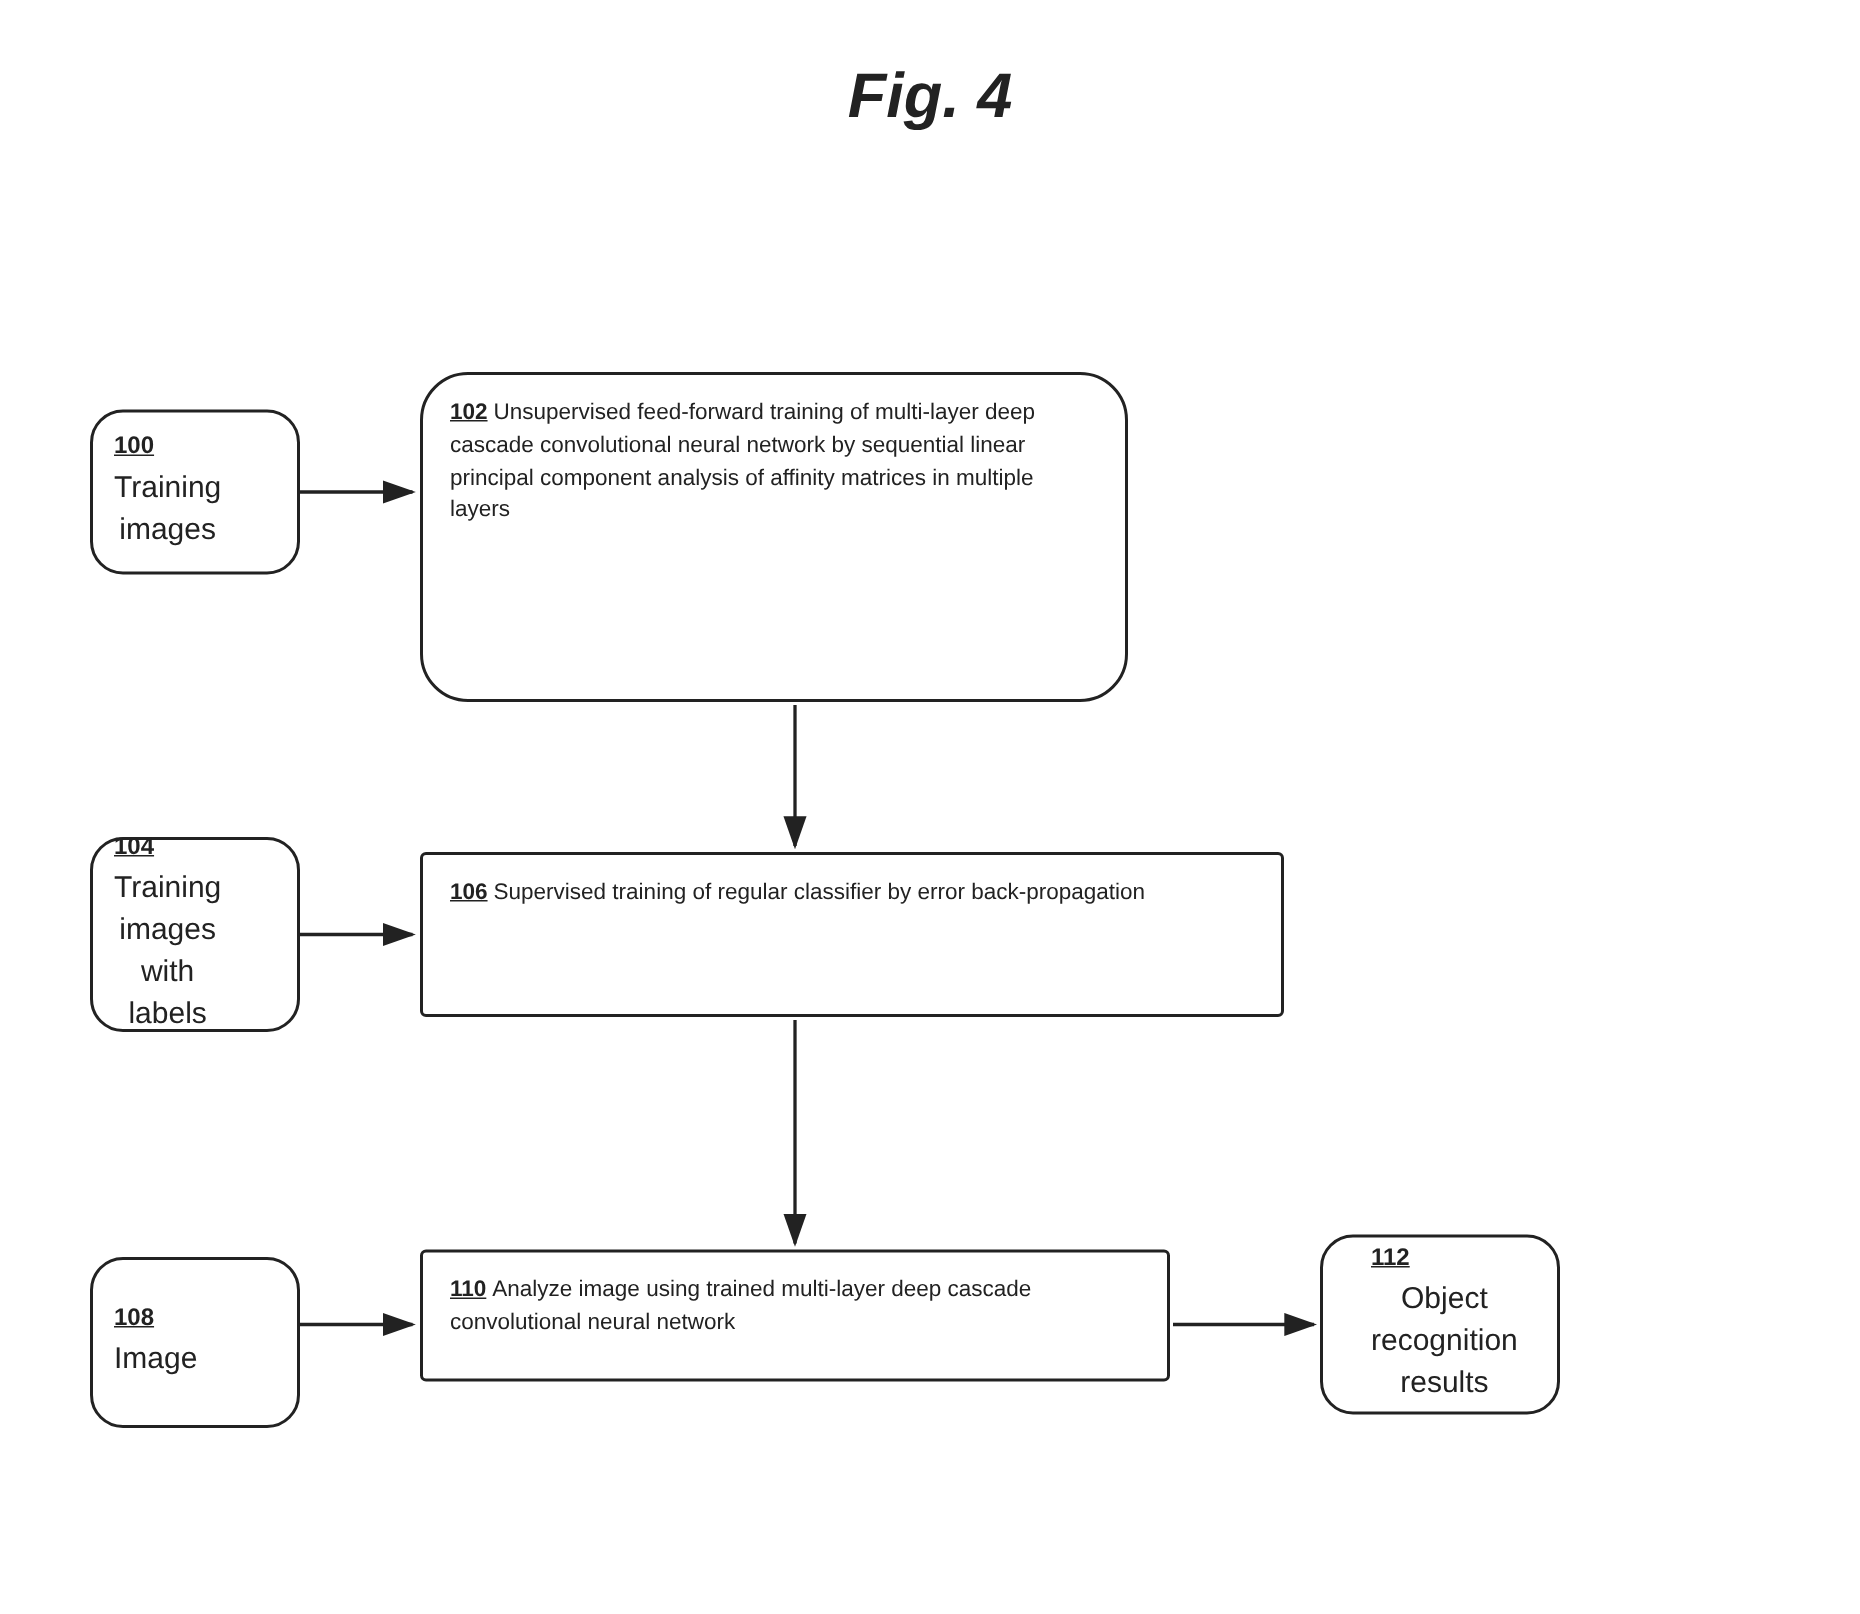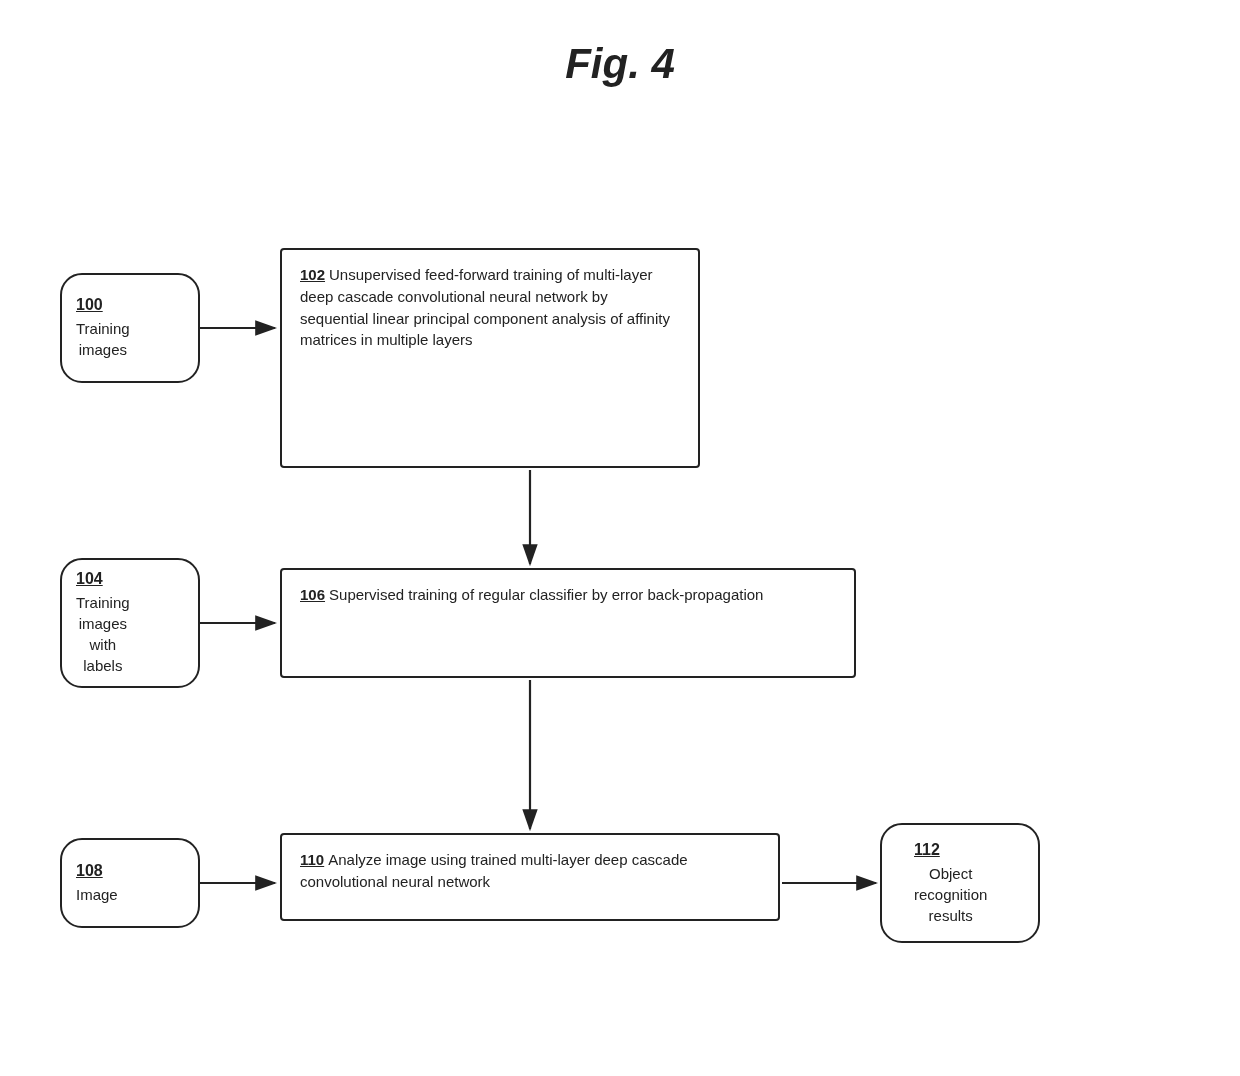--- a/index.html
+++ b/index.html
@@ -71,21 +71,21 @@
     }
 
     .node-label {
       font-size: 16px;
       font-weight: bold;
       text-decoration: underline;
       display: block;
       margin-bottom: 4px;
     }
     .node-text {
-      font-size: 15px;
+      font-size: 20px;
       font-weight: normal;
       text-decoration: none;
       line-height: 1.4;
     }
   </style>
 </head>
 <body>
 
 <div class="fig-title">Fig. 4</div>
 
@@ -110,34 +110,34 @@
     <line x1="200" y1="765" x2="275" y2="765" stroke="#222" stroke-width="2.2" marker-end="url(#arrowhead)"></line>
 
     <line x1="782" y1="765" x2="876" y2="765" stroke="#222" stroke-width="2.2" marker-end="url(#arrowhead)"></line>
   </svg>
 
   <div class="box-rounded" style="left:60px; top:155px; width:140px; height:110px;">
     <span class="node-label">100</span>
     <span class="node-text">Training<br>images</span>
   </div>
 
-  <div class="box-sharp" style="left:280px; top:130px; width:420px; height:220px;">
+  <div class="box-sharp" style="left:280px; top:130px; width:472px; height:220px;border-radius:32px;">
     <span class="box-label">102</span>Unsupervised feed-forward training of multi-layer deep cascade convolutional neural network by sequential linear principal component analysis of affinity matrices in multiple layers
   </div>
 
   <div class="box-rounded" style="left:60px; top:440px; width:140px; height:130px;">
     <span class="node-label">104</span>
     <span class="node-text">Training<br>images<br>with<br>labels</span>
   </div>
 
   <div class="box-sharp" style="left:280px; top:450px; width:576px; height:110px;">
     <span class="box-label">106</span>Supervised training of regular classifier by error back-propagation
   </div>
 
-  <div class="box-rounded" style="left:60px; top:720px; width:140px; height:90px;">
+  <div class="box-rounded" style="left:60px; top:720px; width:140px; height:114px;">
     <span class="node-label">108</span>
     <span class="node-text">Image</span>
   </div>
 
   <div class="box-sharp" style="left:280px; top:715px; width:500px; height:88px;">
     <span class="box-label">110</span>Analyze image using trained multi-layer deep cascade convolutional neural network
   </div>
 
   <div class="box-rounded" style="left:880px; top:705px; width:160px; height:120px;padding-left:32px;">
     <span class="node-label">112</span>

